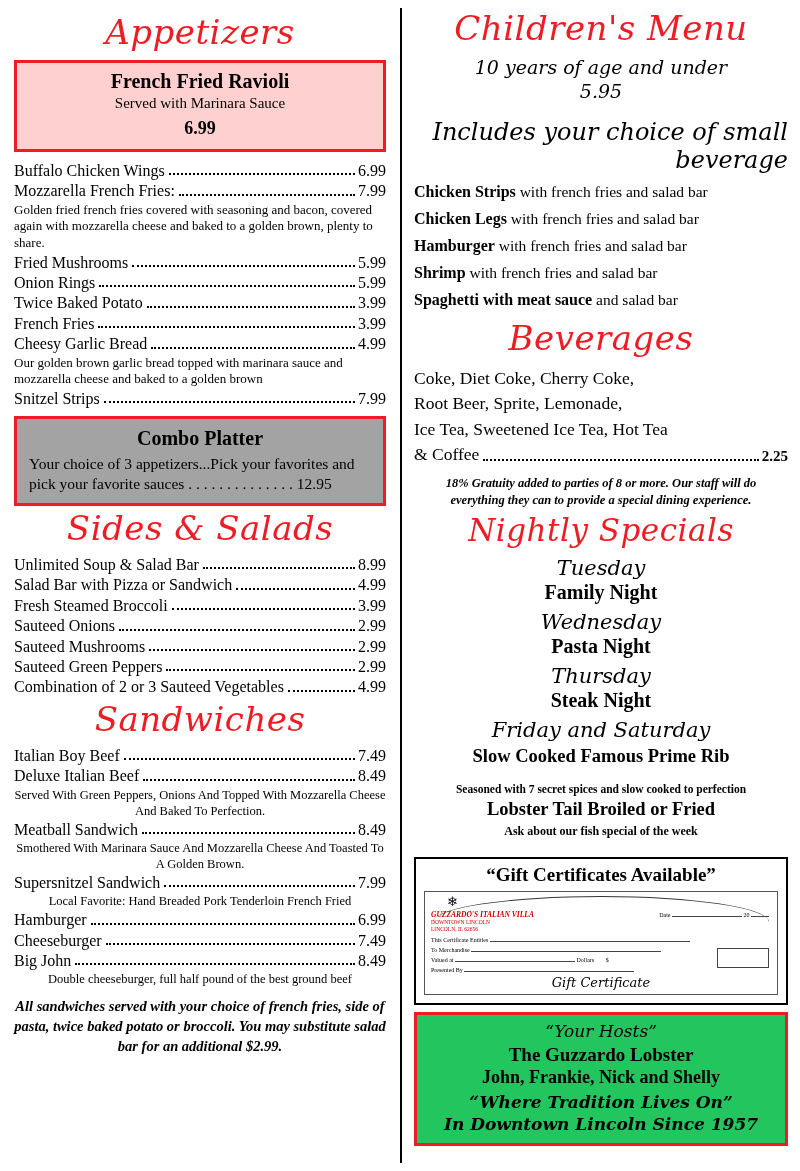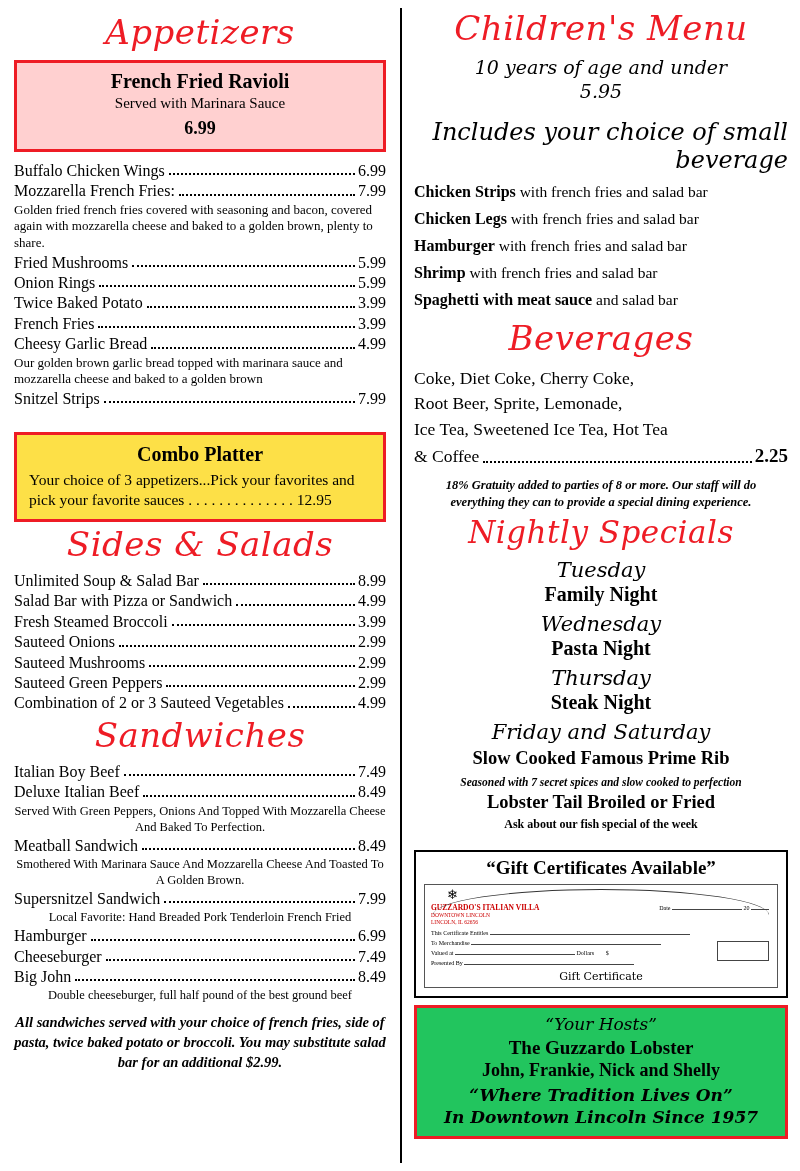--- a/index.html
+++ b/index.html
@@ -34,21 +34,21 @@
     border: 3px solid #ee1c25;
     background: #ffd0d0;
     padding: 7px 10px 10px 10px;
     margin: 0 0 10px 0;
     text-align: center;
   }
   .hl-title { font-size: 20px; font-weight: bold; margin: 0 0 2px 0; }
   .hl-sub { font-size: 15px; margin: 0 0 6px 0; }
   .hl-price { font-size: 18px; font-weight: bold; }
 
-  .combo-box { border:3px solid #ee1c25; background:#fde047; padding: 8px 12px 10px 12px; margin: 24px 0 2px 0; }
+  .combo-box { border:3px solid #ee1c25; background:#a3a3a3; padding: 8px 12px 10px 12px; margin: 8px 0 2px 0; }
   .combo-title { font-size: 20px; font-weight: bold; text-align:center; margin-bottom: 4px; }
   .combo-desc { font-size: 15.5px; line-height: 1.25; }
 
   
   .item-row {
     display: flex;
     align-items: flex-end;
     font-size: 16px;
     margin: 2px 0 1px 0;
     line-height: 1.15;
@@ -71,53 +71,53 @@
   
   .kids-sub { text-align:center; font-family:"DejaVu Serif", serif; font-style: italic; font-size: 19px; margin: 0; line-height: 1.25; }
   .kids-price { text-align:center; font-family:"DejaVu Serif", serif; font-style: italic; font-size: 19px; margin: 0 0 1px 0; }
   .kids-inc { text-align:right; font-family:"DejaVu Serif", serif; font-style: italic; font-size: 24px; margin: 16px 0 9px 0; }
   .kid-row { font-size: 15.5px; margin: 0 0 9px 0; }
   .kid-row b { font-size: 16px; }
 
   .bev-lines { font-size: 17.5px; line-height: 1.45; }
   .bev-last { display:flex; align-items:flex-end; }
   .bev-last .dots { margin-bottom: 6px; }
-  .bev-price { font-weight: bold; font-size: 19px; }
+  .bev-price { font-weight: bold; font-size: 15px; }
 
   .gratuity { font-size: 12.5px; font-weight: bold; font-style: italic; text-align:center; line-height:1.3; margin: 8px 4px 4px 4px; }
 
   .spec-day { text-align:center; font-family:"DejaVu Serif", serif; font-style: italic; font-size: 21px; margin: 6px 0 0 0; }
   .spec-name { text-align:center; font-size: 20px; font-weight: bold; margin: 1px 0 4px 0; }
-  .spec-sub { text-align:center; font-size: 11.5px; font-weight: bold; font-style: italic; margin: 7px 0 3px 0; }
+  .spec-sub { text-align:center; font-size: 11.5px; font-weight: bold; margin: 16px 0 3px 0; }
   .spec-line { text-align:center; font-size: 18.5px; font-weight: bold; margin: 4px 0 2px 0; }
   .spec-ask { text-align:center; font-size: 12px; font-weight: bold; margin: 4px 0 6px 0; }
 
   
   .gift-box { border: 2px solid #000000; padding: 5px 8px 8px 8px; margin-top: 18px; }
   .gift-title { text-align:center; font-size: 19px; font-weight: bold; margin: 0 0 5px 0; }
   .cert {
     border: 1px solid #555;
     height: 104px;
     position: relative;
     background: #fff;
     font-size: 6px;
     padding: 4px 6px;
     overflow: hidden;
   }
   .cert .swoosh {
     position:absolute; left: 8px; right: 8px; top: 4px; height: 26px;
     border-top: 1.5px solid #333; border-radius: 50%/26px 26px 0 0;
   }
   .cert .bow { position:absolute; left: 22px; top: 2px; font-size: 13px; color:#000; }
-  .cert-brand { color:#cc0000; font-weight: bold; font-size: 7.5px; margin-top: 14px; }
+  .cert-brand { color:#cc0000; font-weight: bold; font-size: 7.5px; margin-top: 14px; font-style: italic; }
   .cert-brand-sub { color:#cc0000; font-size: 5.5px; line-height: 1.25; }
   .cert-right { position:absolute; right: 8px; top: 20px; font-size: 6px; }
   .cert-line { border-bottom: 1px solid #444; display:inline-block; }
   .cert-row { margin-top: 4px; font-size: 6px; }
-  .cert-bottom { position:absolute; left:0; right:0; bottom: 4px; text-align:center; font-family:"DejaVu Serif", serif; font-size: 11px; }
+  .cert-bottom { position:absolute; left:0; right:0; bottom: 4px; text-align:center; font-family:"DejaVu Serif", serif; font-style: italic; font-size: 13px; }
   .cert-box-right { position:absolute; right: 8px; bottom: 26px; width: 52px; height: 20px; border: 1px solid #444; }
 
   
   .hosts-box { border: 3px solid #ee1c25; background:#22c55e; margin-top: 7px; padding: 6px 8px 9px 8px; text-align:center; }
   .hosts-q { font-family:"DejaVu Serif", serif; font-style: italic; font-size: 17px; margin: 0 0 3px 0; }
   .hosts-name { font-size: 19px; font-weight: bold; margin: 0; }
   .hosts-names2 { font-size: 18px; font-weight: bold; margin: 1px 0 4px 0; }
   .hosts-tag { font-family:"DejaVu Serif", serif; font-style: italic; font-weight: bold; font-size: 17px; margin: 2px 0 0 0; }
   .hosts-tag2 { font-family:"DejaVu Serif", serif; font-style: italic; font-weight: bold; font-size: 17px; margin: 2px 0 0 0; }
 

